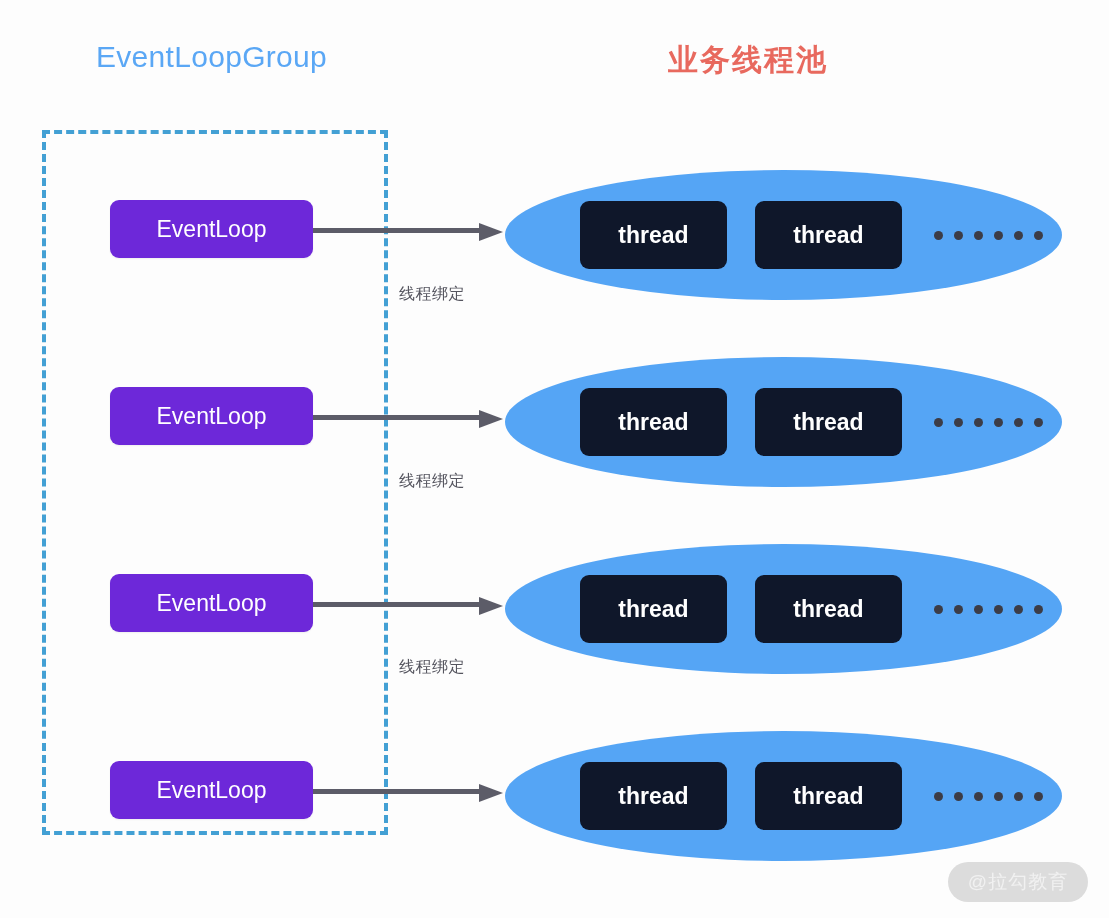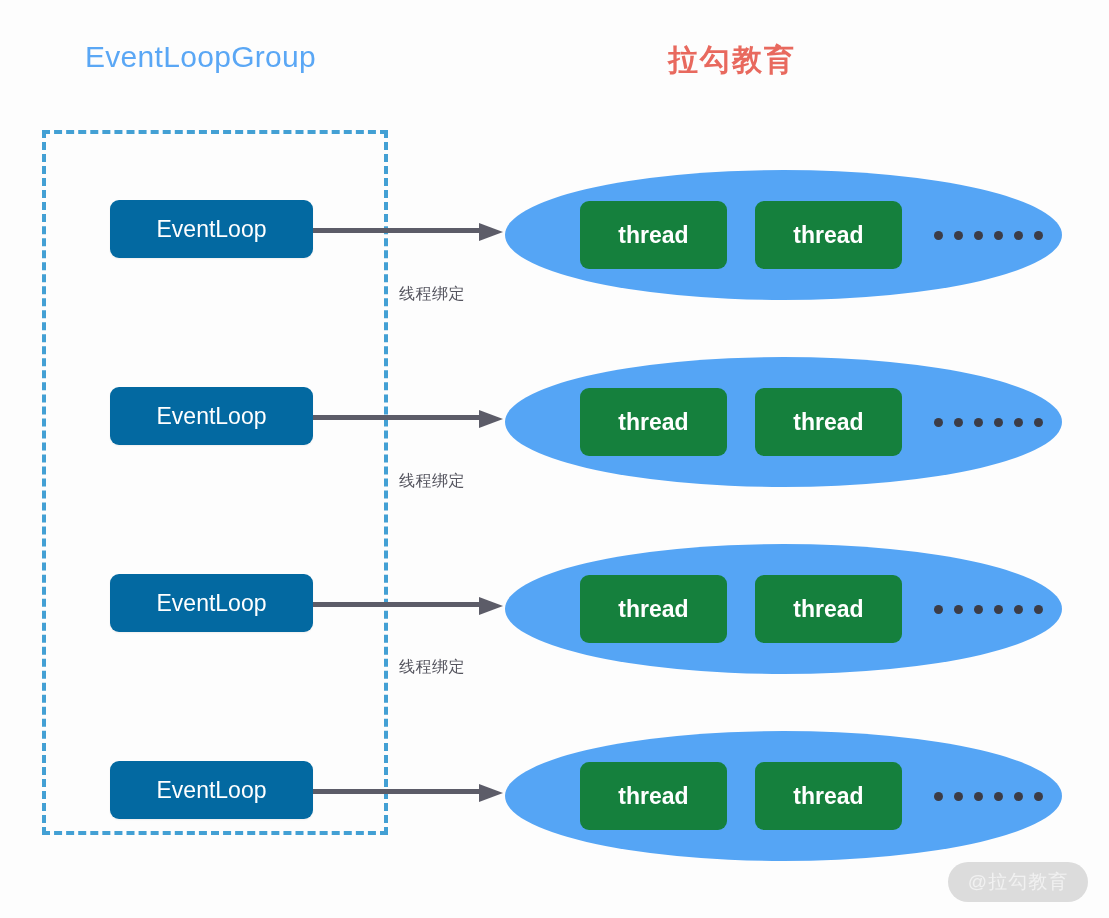--- a/index.html
+++ b/index.html
@@ -20,21 +20,21 @@
 
   
   .title {
     position: absolute;
     font-size: 30px;
     font-weight: 500;
     letter-spacing: 0.3px;
     white-space: nowrap;
   }
   #title-left {
-    left: 85px;
+    left: 96px;
     top: 40px;
     color: #5aa7f5;
   }
   #title-right {
     left: 668px;
     top: 40px;
     color: #e8695e;
     font-weight: 700;
     letter-spacing: 2px;
   }
@@ -58,21 +58,21 @@
     height: 140px;
   }
 
   
   .eventloop {
     position: absolute;
     left: 110px;
     top: 35px;
     width: 203px;
     height: 58px;
-    background: #0369a1;
+    background: #6d28d9;
     border-radius: 9px;
     color: #ffffff;
     font-size: 23px;
     display: flex;
     align-items: center;
     justify-content: center;
     box-shadow: 0 1px 2px rgba(0,0,0,0.06);
   }
 
   
@@ -119,21 +119,21 @@
     width: 100%;
     height: 100%;
     display: flex;
     align-items: center;
     padding-left: 75px;
     box-sizing: border-box;
   }
   .thread {
     width: 147px;
     height: 68px;
-    background: #15803d;
+    background: #0f172a;
     border-radius: 9px;
     color: #ffffff;
     font-size: 23px;
     font-weight: 700;
     display: flex;
     align-items: center;
     justify-content: center;
     flex: none;
   }
   .thread + .thread { margin-left: 28px; }
@@ -177,21 +177,21 @@
     letter-spacing: 1px;
   }
 </style>
 </head>
 <body>
 
 <div id="canvas">
 
   <div class="title" id="title-left">EventLoopGroup</div>
 
-  <div class="title" id="title-right">拉勾教育</div>
+  <div class="title" id="title-right">业务线程池</div>
 
   <div id="group-box"></div>
 
   <div class="row" style="top:165px;">
     <div class="eventloop">EventLoop</div>
     <div class="arrow">
       <div class="shaft"></div>
       <div class="head"></div>
     </div>
     <div class="pool">

